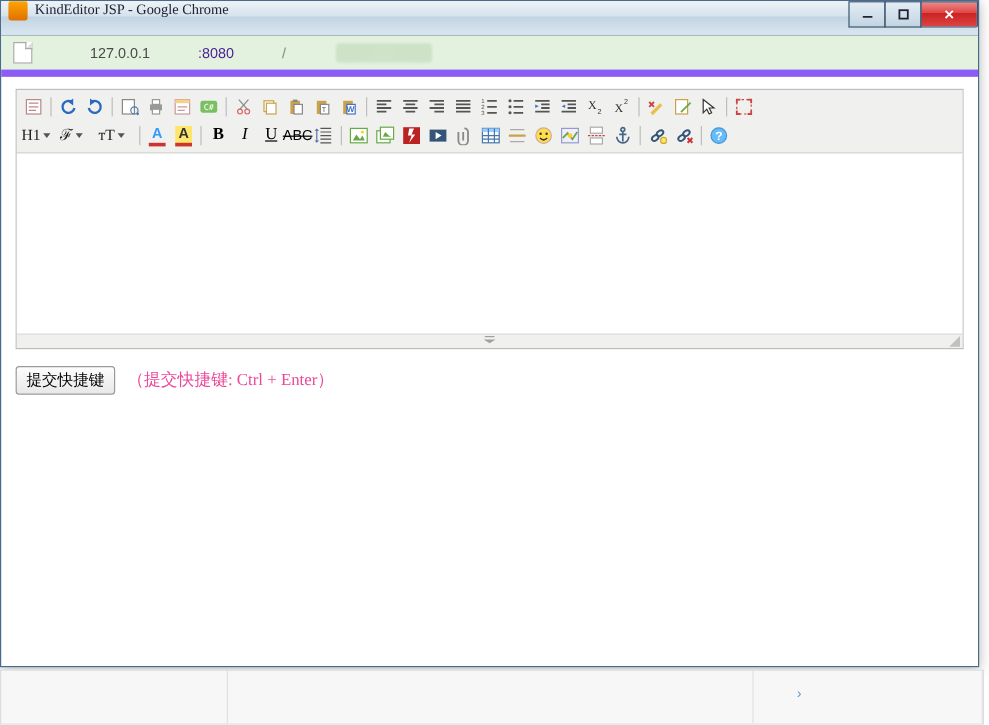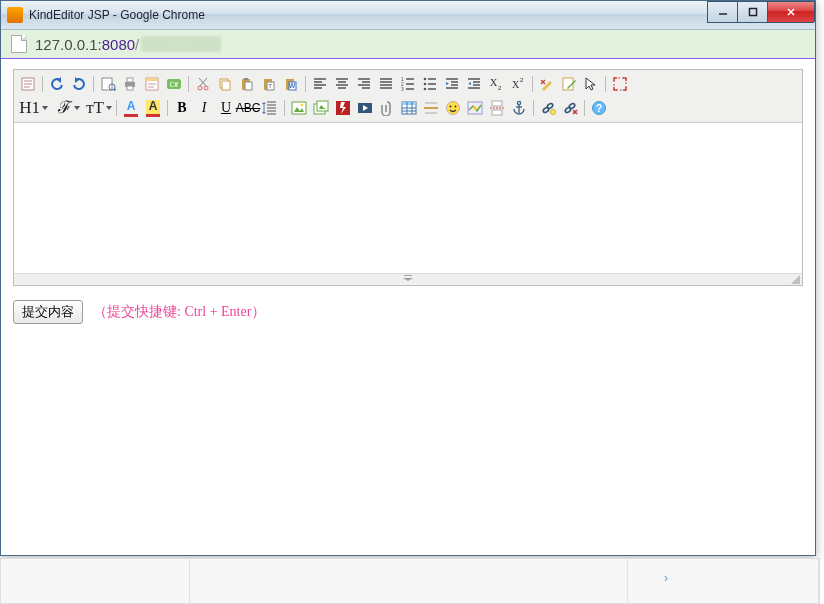--- a/index.html
+++ b/index.html
@@ -22,23 +22,23 @@
     height: 554px;
     border: 1px solid #4a6a8a;
     background: #fff;
     box-shadow: 0 2px 10px rgba(0,0,0,.3);
   }
   .titlebar {
     height: 28px;
     background: linear-gradient(#eef3f7, #d5e2ec 45%, #c2d4e1 46%, #d9e6f0);
     border-bottom: 1px solid #aab9c6;
     display: flex;
-    align-items: center;
     padding-left: 6px;
     position: relative;
+    font-family: Liberation Serif, serif;
   }
   .titlebar .favicon {
     width: 16px; height: 16px;
     background: linear-gradient(#ffa500, #e07000);
     border-radius: 2px;
     margin-right: 6px;
   }
   .titlebar .title-text {
     font-size: 12px;
     color: #223;
@@ -64,26 +64,27 @@
   .win-btn.close {
     width: 46px;
     background: linear-gradient(#e88, #d44 45%, #c22 46%, #d44);
     color: #fff;
     border-bottom-right-radius: 2px;
   }
   .win-btn svg { width: 10px; height: 10px; }
   .addressbar {
     height: 28px;
     background: #e3f1df;
-    border-bottom: 1px solid #8b5cf6;
+    border-bottom: 6px solid #8b5cf6;
     display: flex;
     align-items: center;
     padding: 0 10px;
-    font-size: 15px;
+    font-size: 12px;
     color: #333;
+    gap: 40px;
   }
   .addressbar .page-icon {
     width: 14px; height: 16px;
     border: 1px solid #aaa;
     background: #fff;
     position: relative;
     margin-right: 8px;
   }
   .addressbar .page-icon::after {
     content: "";
@@ -138,25 +139,25 @@
   .tb-sep {
     display: inline-block;
     width: 1px; height: 16px;
     background: #bdbdbd;
     margin: 0 3px;
   }
   .tb-wide {
     width: 30px;
     display: inline-flex;
     align-items: center;
-    justify-content: flex-end;
+    justify-content: flex-start;
     height: 20px;
     margin: 1px;
     font-family: "Times New Roman", serif;
-    font-size: 17px;
+    font-size: 13px;
     color: #222;
   }
   .tb-wide .caret {
     width: 0; height: 0;
     border-left: 3px solid transparent;
     border-right: 3px solid transparent;
     border-top: 4px solid #555;
     margin-left: 2px;
   }
   .color-swatch {
@@ -635,21 +636,21 @@
                 <text x="8" y="12" font-size="10" text-anchor="middle" fill="#fff" font-weight="bold">?</text>
               </svg>
             </span>
           </div>
       </div>
       <div class="ke-edit"></div>
       <div class="ke-statusbar"></div>
     </div>
 
     <div class="form-row">
-      <button class="submit-btn">提交内容</button>
+      <button class="submit-btn">提交快捷键</button>
       <span class="hint">（提交快捷键: Ctrl + Enter）</span>
     </div>
   </div>
 </div>
 
 <div class="devbar">
   <div class="devpane a"></div>
   <div class="devpane b"></div>
   <div class="devpane c">
     <span class="chev">›</span>

